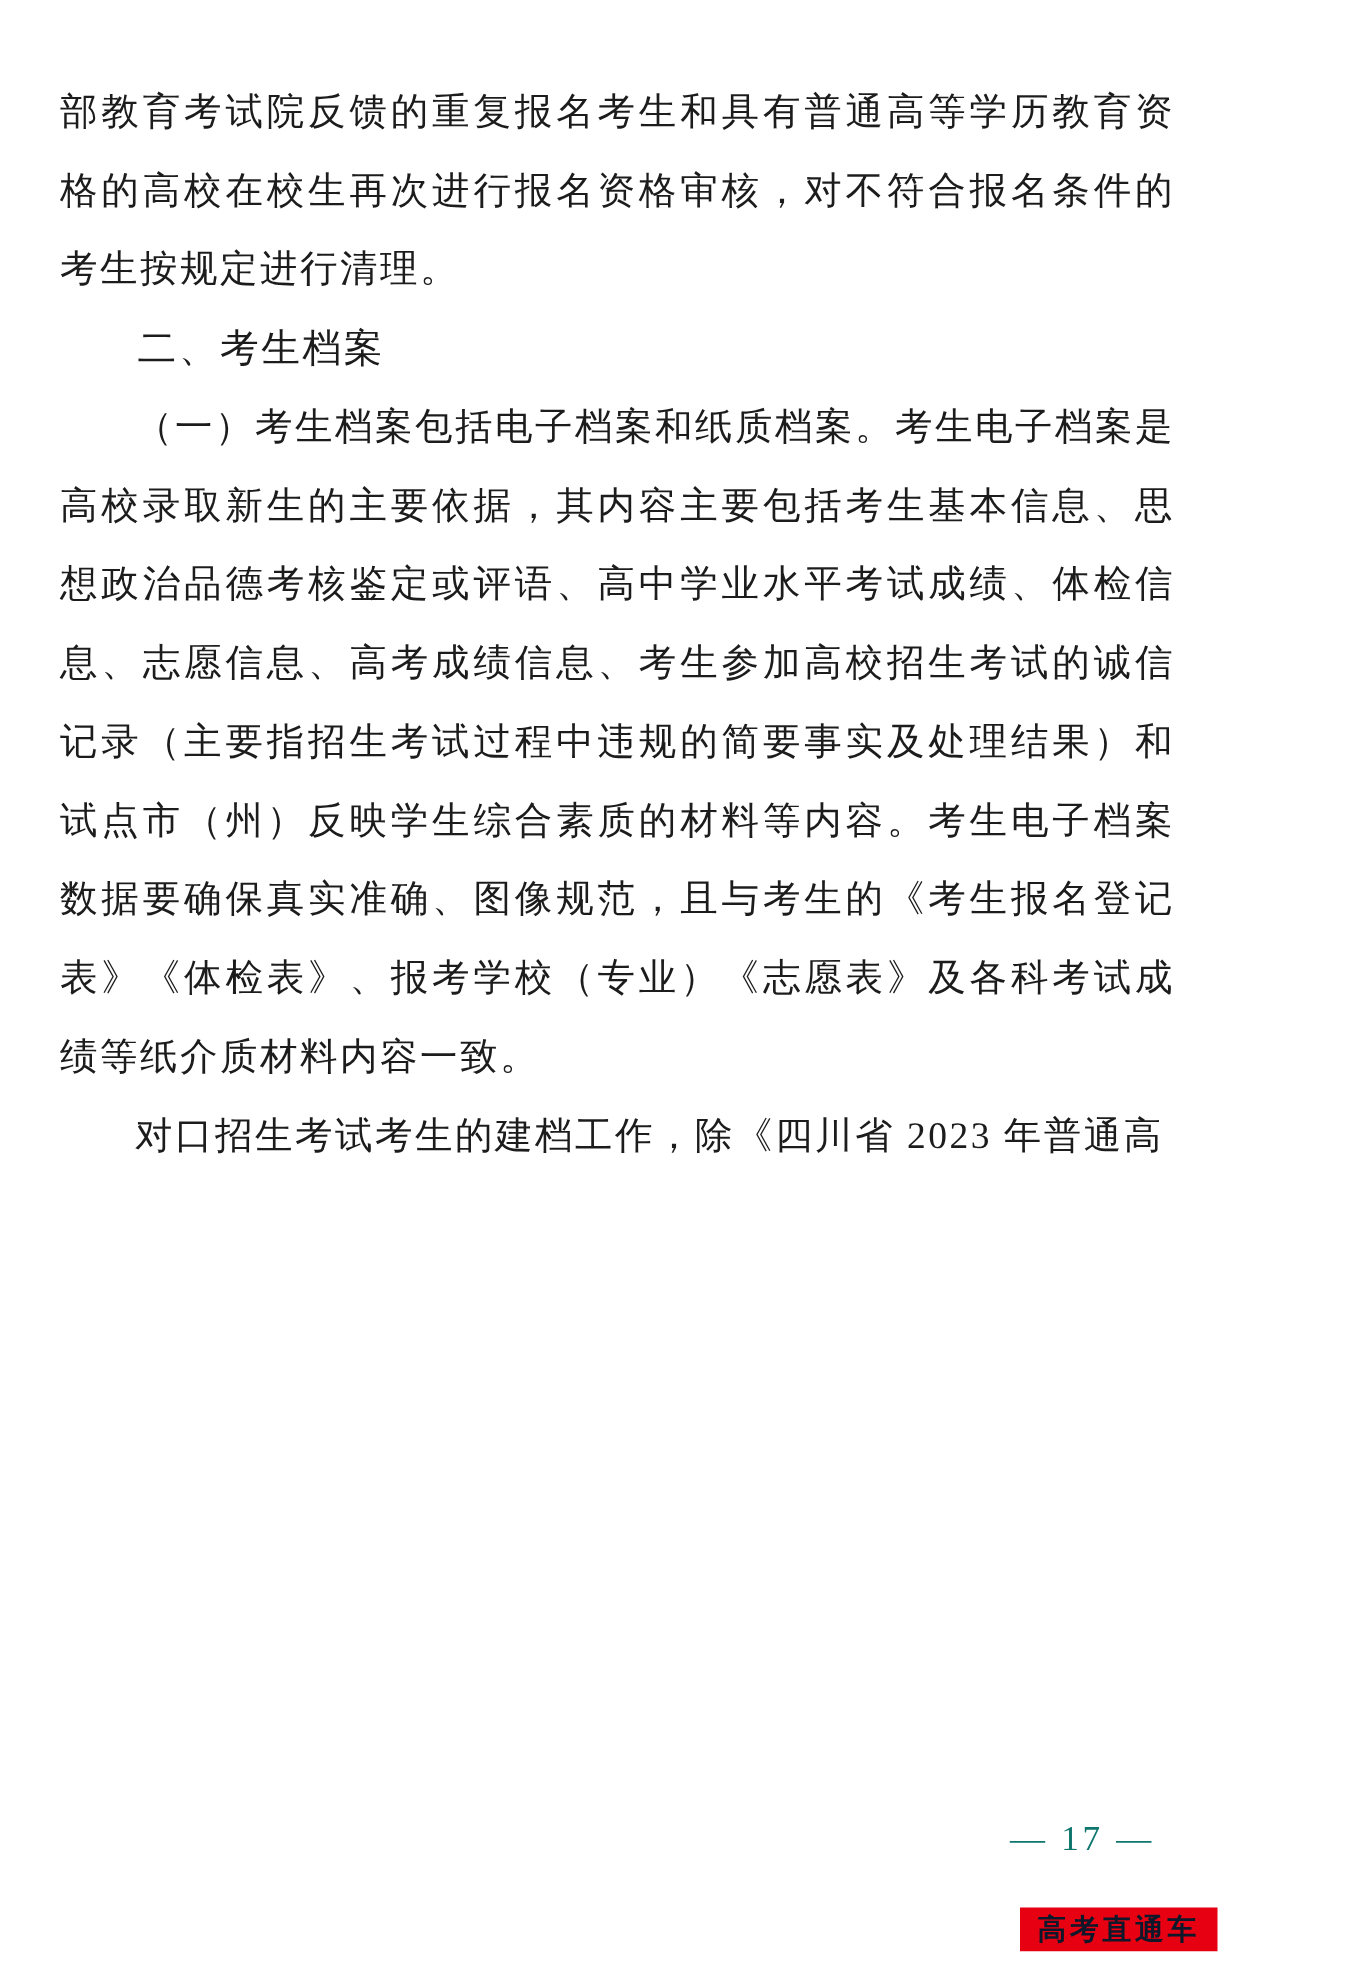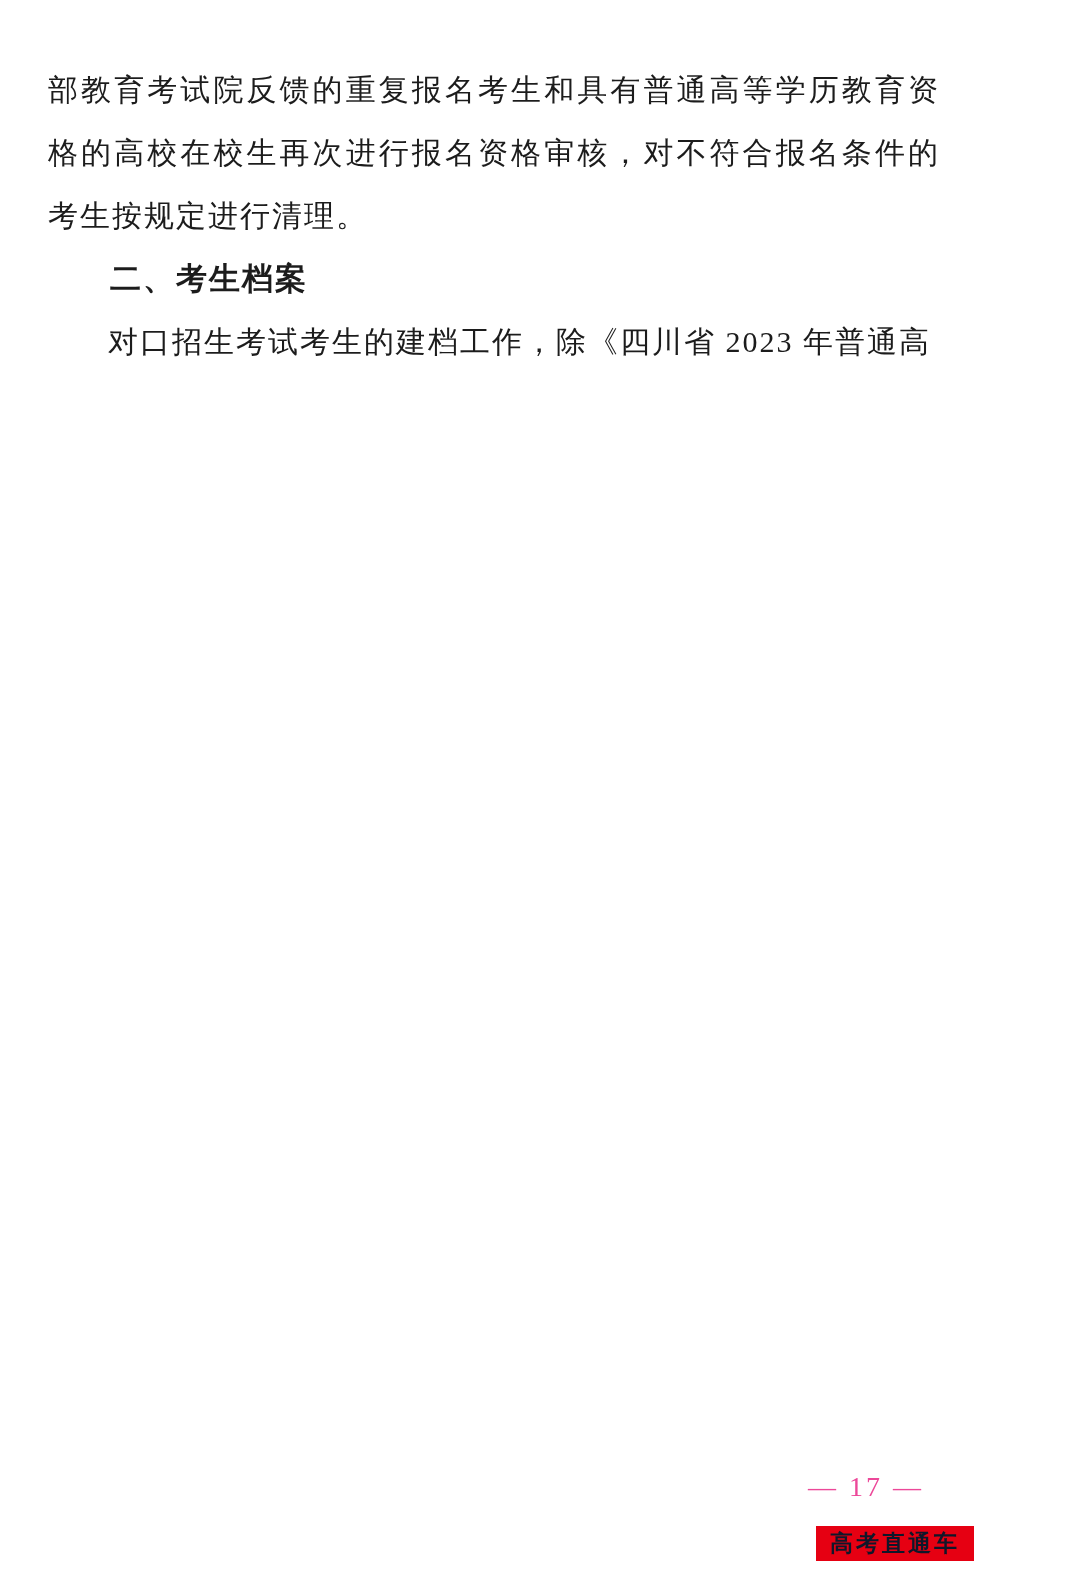--- a/index.html
+++ b/index.html
@@ -32,32 +32,32 @@
     text-justify: inter-ideograph;
     text-indent: 2em;
   }
   .para.no-indent {
     text-indent: 0;
   }
   .heading {
     margin: 0;
     font-size: 31px;
     line-height: 63px;
-    font-weight: bold;
+    font-weight: normal;
     text-indent: 2em;
     letter-spacing: 2px;
     font-family: "Liberation Sans", "DejaVu Sans", sans-serif;
   }
   .footer {
     position: absolute;
     right: 62px;
-    bottom: 68px;
+    bottom: 83px;
     font-size: 28px;
     letter-spacing: 3px;
-    color: #ec4899;
+    color: #0f766e;
     font-family: "Liberation Serif", "DejaVu Serif", serif;
   }
   .badge {
     position: absolute;
     right: 12px;
     bottom: 10px;
     background: #e60012;
     color: #0f172a;
     font-size: 23px;
     line-height: 1;
@@ -67,20 +67,21 @@
     font-weight: bold;
   }
 </style>
 </head>
 <body>
 
 <div class="page">
   <div class="content">
     <p class="para no-indent">部教育考试院反馈的重复报名考生和具有普通高等学历教育资格的高校在校生再次进行报名资格审核，对不符合报名条件的考生按规定进行清理。</p>
     <h2 class="heading">二、考生档案</h2>
+    <p class="para">（一）考生档案包括电子档案和纸质档案。考生电子档案是高校录取新生的主要依据，其内容主要包括考生基本信息、思想政治品德考核鉴定或评语、高中学业水平考试成绩、体检信息、志愿信息、高考成绩信息、考生参加高校招生考试的诚信记录（主要指招生考试过程中违规的简要事实及处理结果）和试点市（州）反映学生综合素质的材料等内容。考生电子档案数据要确保真实准确、图像规范，且与考生的《考生报名登记表》《体检表》、报考学校（专业）《志愿表》及各科考试成绩等纸介质材料内容一致。</p>
     <p class="para">对口招生考试考生的建档工作，除《四川省 2023 年普通高</p>
   </div>
 
   <div class="footer">
     <span class="page-number">— 17 —</span>
   </div>
 
   <div class="badge">高考直通车</div>
 </div>
 

